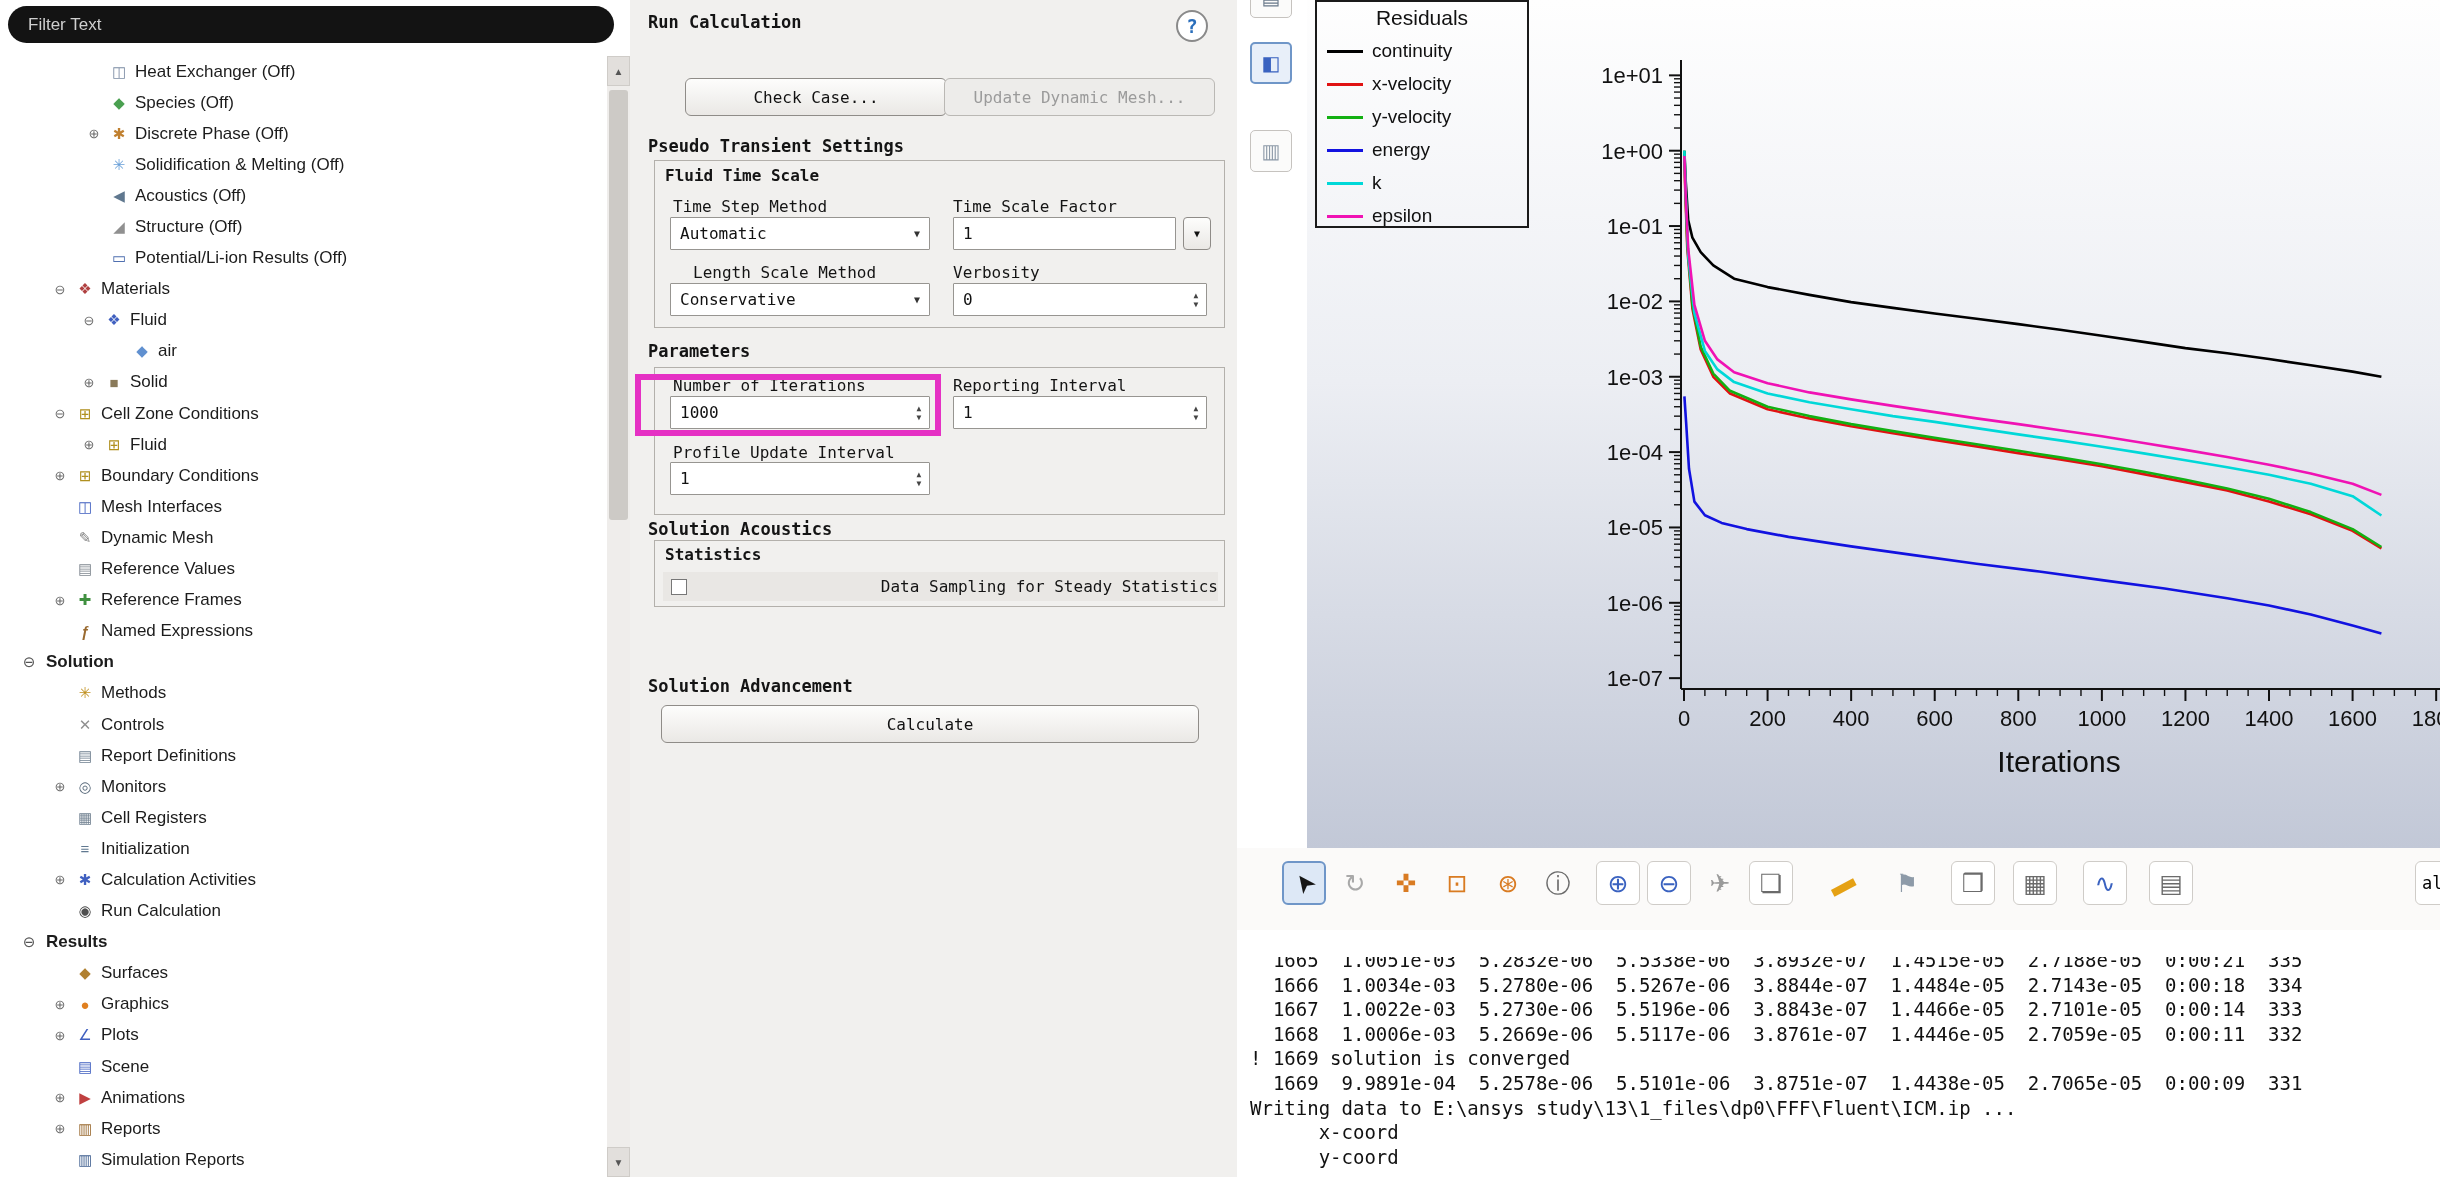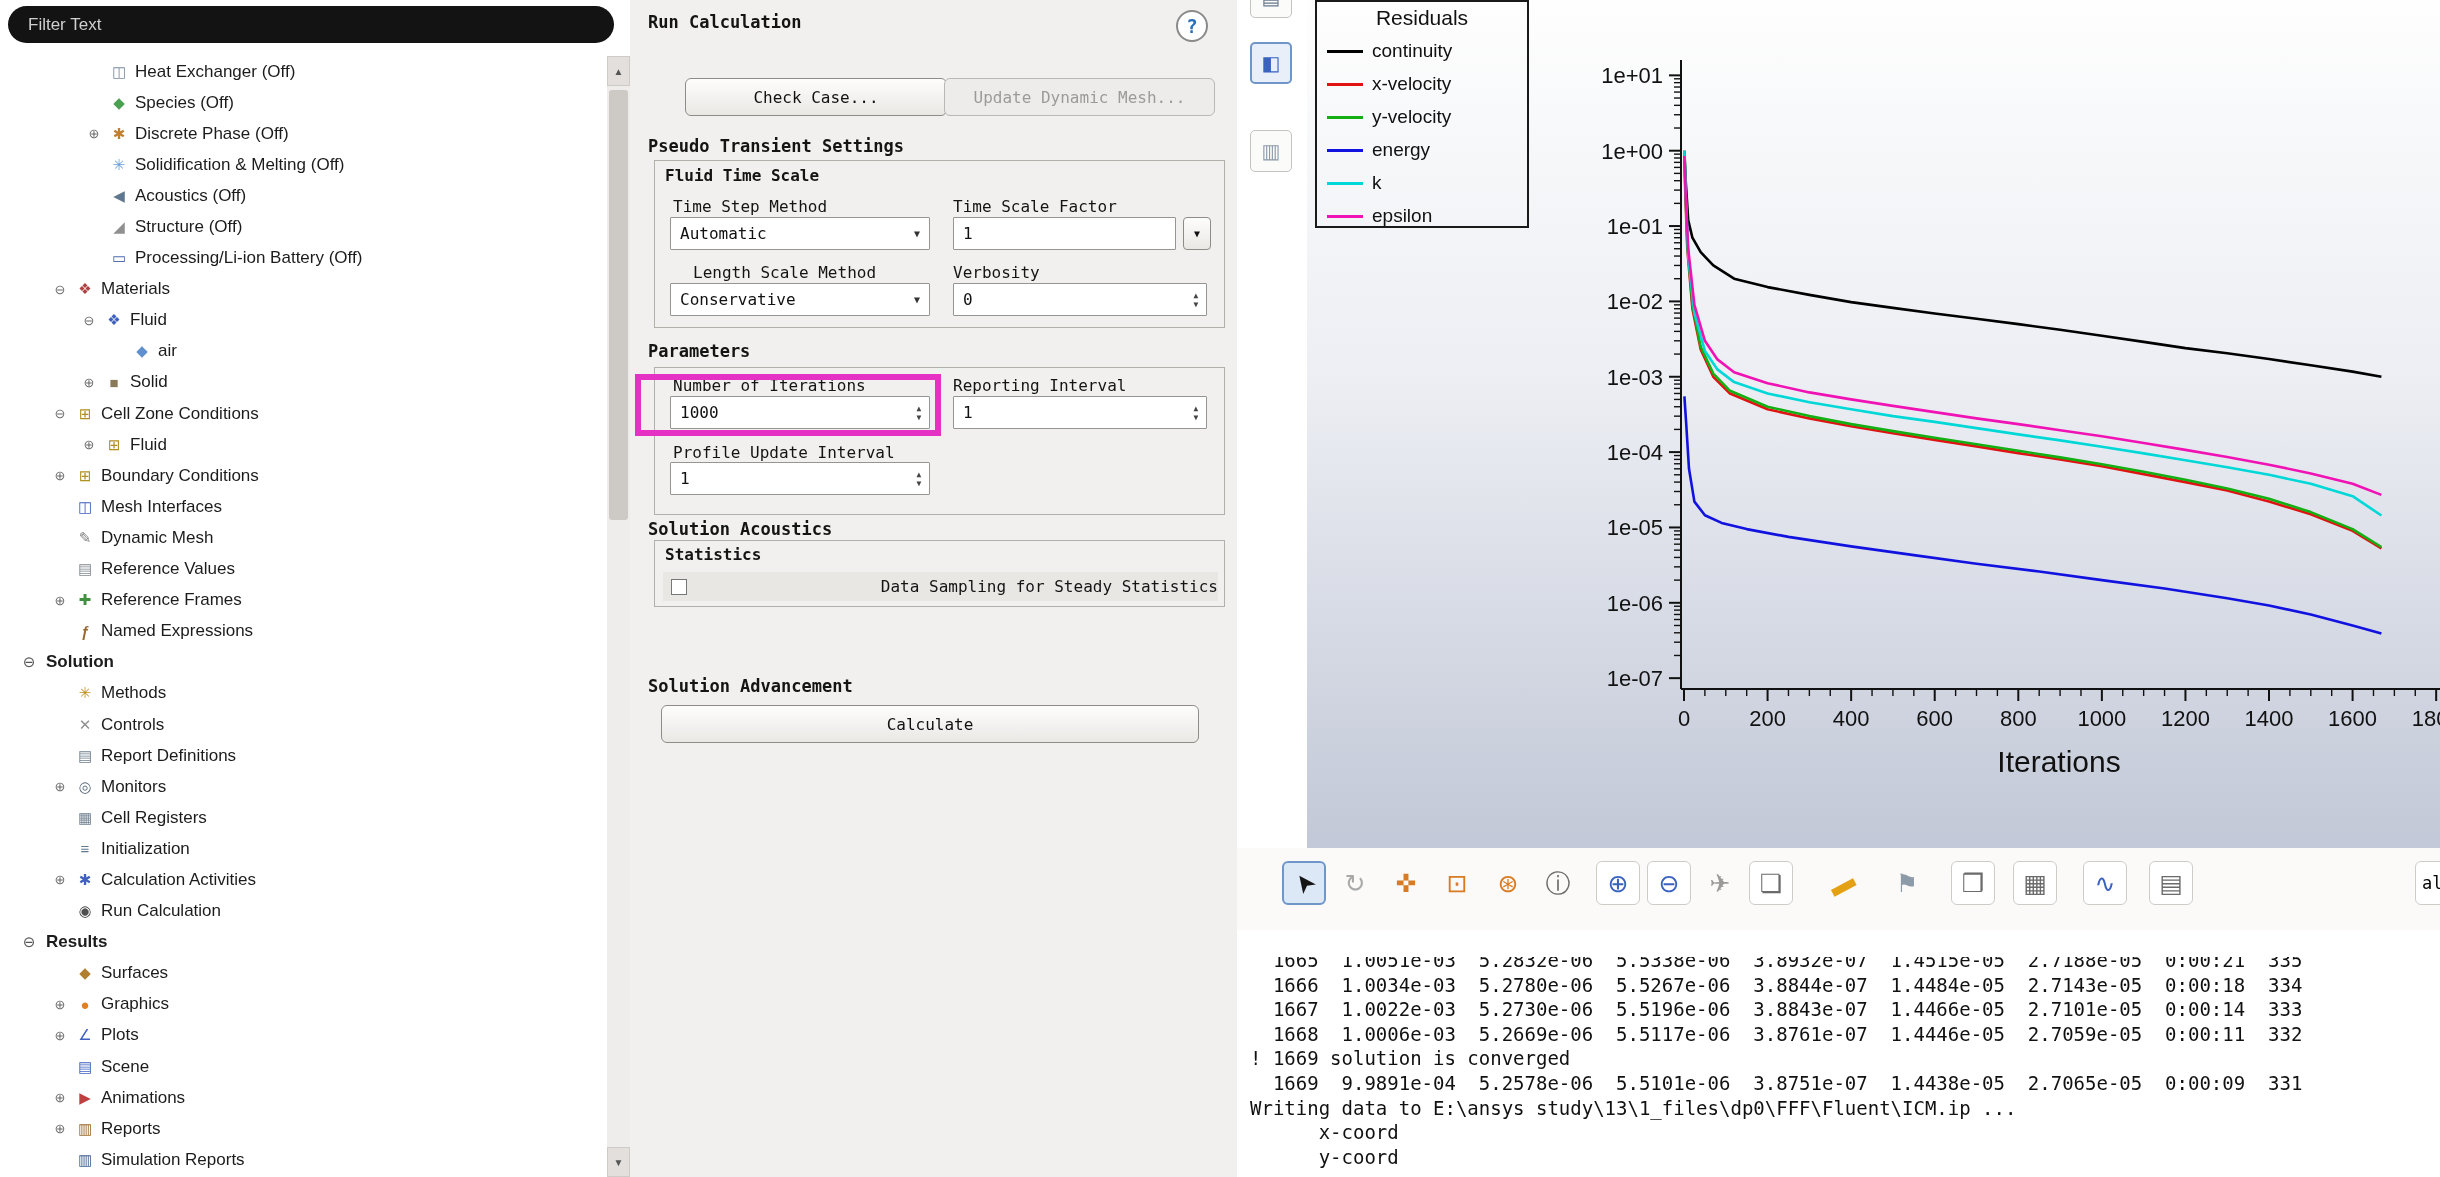--- a/index.html
+++ b/index.html
@@ -122,21 +122,21 @@
           <span class="tree-label">Acoustics (Off)</span>
         </div>
         <div class="tree-row" style="padding-left: 81px;">
           <span class="tree-exp"></span>
           <span class="tree-ico" style="color: rgb(144, 144, 144);">◢</span>
           <span class="tree-label">Structure (Off)</span>
         </div>
         <div class="tree-row" style="padding-left: 81px;">
           <span class="tree-exp"></span>
           <span class="tree-ico" style="color: rgb(80, 112, 176);">▭</span>
-          <span class="tree-label">Processing/Li-ion Battery (Off)</span>
+          <span class="tree-label">Potential/Li-ion Results (Off)</span>
         </div>
         <div class="tree-row" style="padding-left: 47px;">
           <span class="tree-exp">⊖</span>
           <span class="tree-ico" style="color: rgb(176, 64, 64);">❖</span>
           <span class="tree-label">Materials</span>
         </div>
         <div class="tree-row" style="padding-left: 76px;">
           <span class="tree-exp">⊖</span>
           <span class="tree-ico" style="color: rgb(64, 96, 192);">❖</span>
           <span class="tree-label">Fluid</span>

